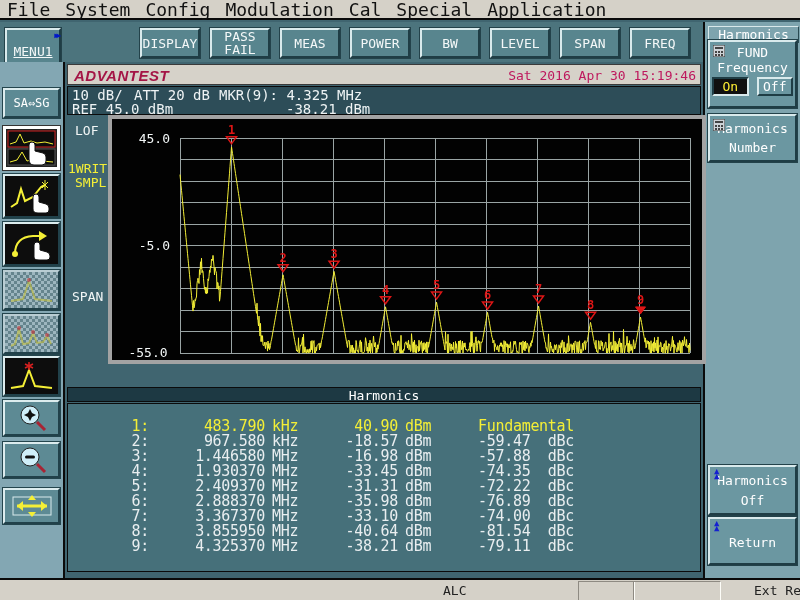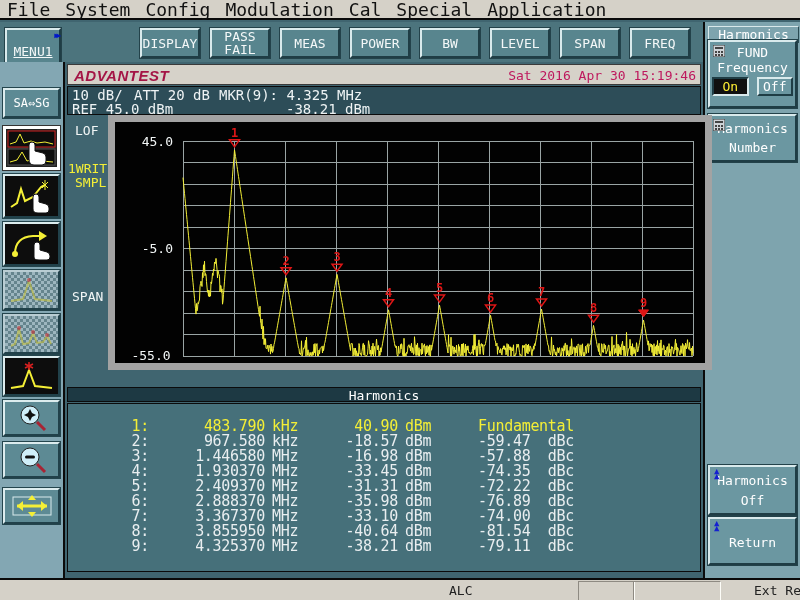--- a/index.html
+++ b/index.html
@@ -67,21 +67,21 @@
 
   .strip{position:absolute;left:67px;width:634px;background:#2d4d58;color:#eef3f4;
          font-size:14px;border:1px solid #0b0b0b;box-sizing:border-box;}
   .strip span{position:absolute;white-space:pre;}
   .strip1{top:86px;height:29px;}
   .strip2{top:356px;height:26px;}
 
   .plotwrap{position:absolute;left:67px;top:115px;width:634px;height:241px;}
   .plotwrap .lab{position:absolute;color:#f2f6f6;font-size:13px;white-space:pre;}
   .plotwrap .lab.y{color:#f4ef36;}
-  .blackbox{position:absolute;left:41px;top:0;width:590px;height:241px;background:#020202;border:7px solid #a3a3a3;}
+  .blackbox{position:absolute;left:41px;top:0;width:590px;height:241px;background:#020202;border:4px solid #a3a3a3;}
   .ytick{position:absolute;width:44px;text-align:right;color:#f2f6f6;font-size:13px;left:14px;}
   #spec{position:absolute;left:68px;top:19px;overflow:visible;}
 
   .htitle{position:absolute;left:67px;top:387px;width:634px;height:15px;background:#1d3943;
           color:#fff;font-size:13px;text-align:center;line-height:15px;border:1px solid #0b0b0b;box-sizing:border-box;}
   .table{position:absolute;left:67px;top:403px;width:634px;height:169px;background:#46707a;
          border:1px solid #0b0b0b;box-sizing:border-box;padding-top:15px;}
   .hrow{display:flex;height:15px;line-height:15px;font-size:15px;letter-spacing:-.3px;color:#e9eef0;white-space:pre;}
   .hrow .c-idx{width:81px;text-align:right;}
   .hrow .c-frq{width:116px;text-align:right;}
@@ -407,18 +407,18 @@
         <span class="c-idx">9:</span>
         <span class="c-frq">4.325370</span>
         <span class="c-unit">MHz</span>
         <span class="c-lvl">-38.21</span>
         <span class="c-lvlu">dBm</span>
         <span class="c-rel">-79.11  dBc</span>
       </div>
     </div>
 
   <div class="statusbar">
-    <span style="left:443px;margin-left:6px;">ALC</span>
+    <span style="left:443px;">ALC</span>
     <span class="sunk" style="left:578px;">Remote</span>
     <span class="sunk" style="left:633px;">Panel Lock</span>
     <span style="left:722px;margin-left:32px;">Ext Ref</span>
   </div>
 </div>
 
 </body></html>

